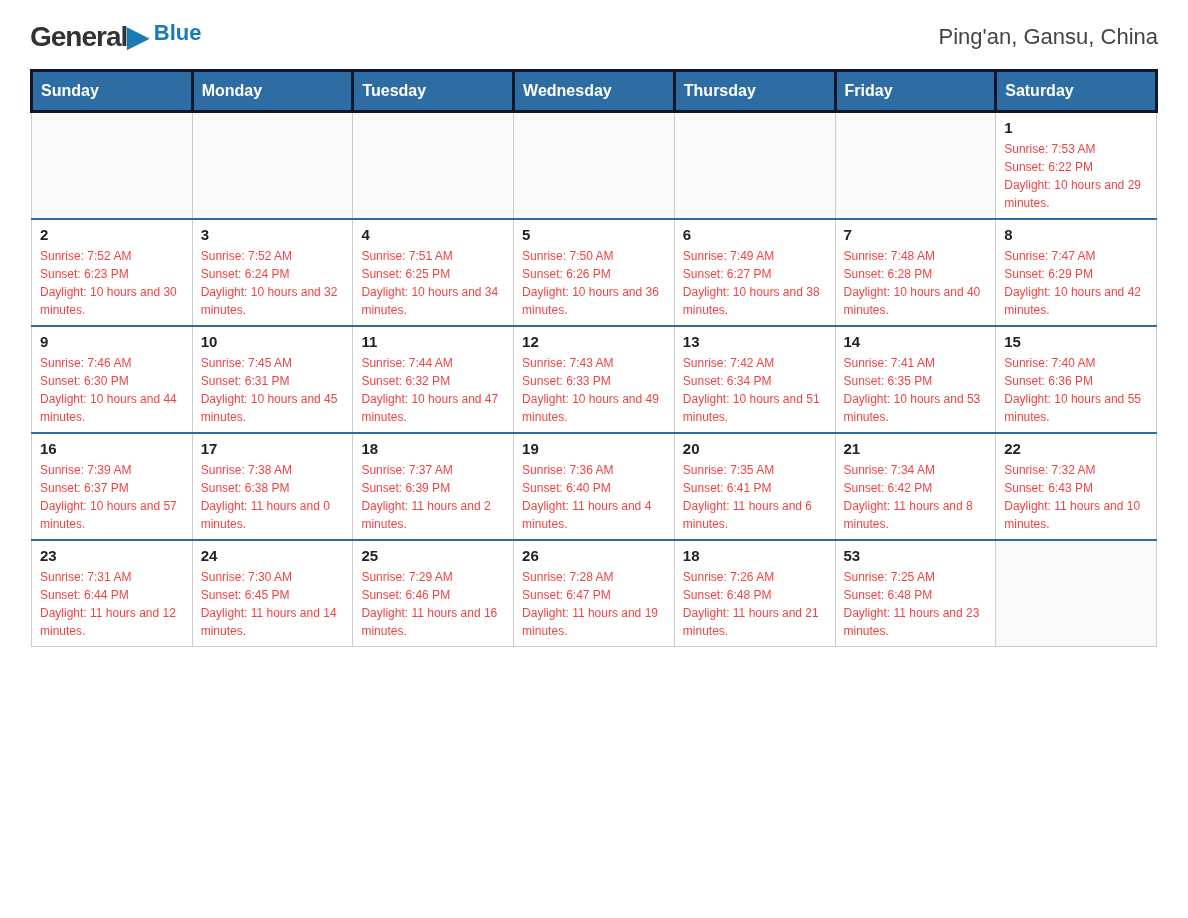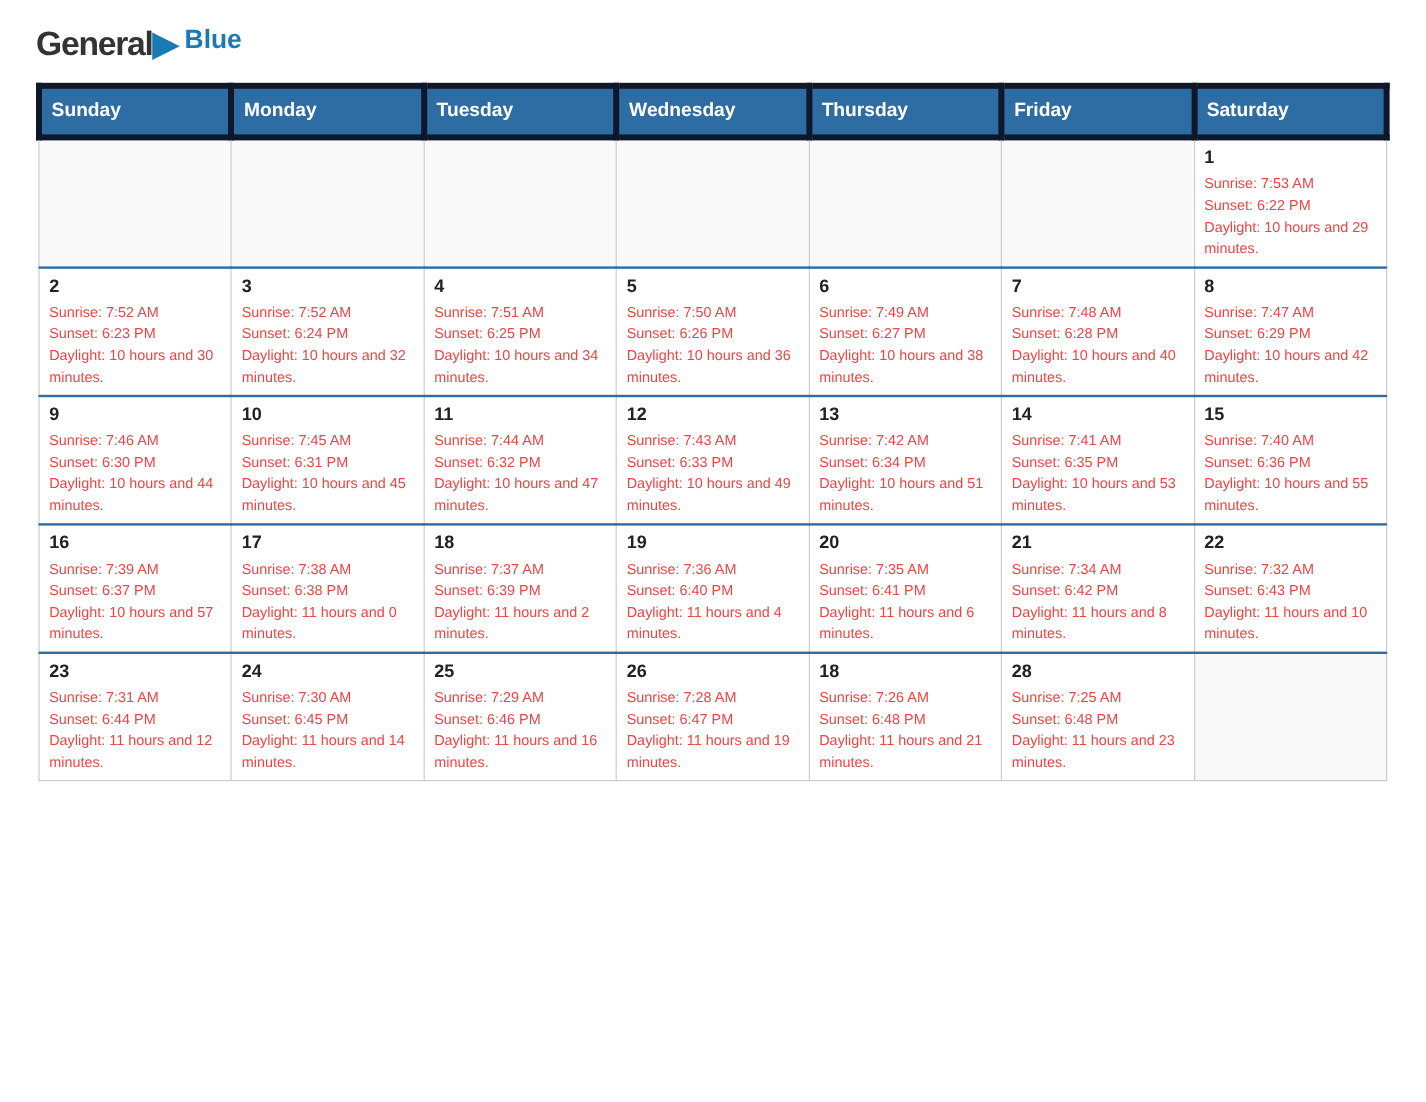--- a/index.html
+++ b/index.html
@@ -42,21 +42,21 @@
       width: 100%;
       border-collapse: collapse;
     }
     .calendar thead tr th {
       background-color: #2e6da4;
       color: #fff;
       font-size: 16px;
       font-weight: bold;
       padding: 10px 8px;
       text-align: left;
-      border: 5px solid #0f172a;
+      border: 3px solid #0f172a;
     }
     .calendar tbody tr td {
       vertical-align: top;
       border: 1px solid #ccc;
       padding: 6px 8px;
       width: 14.28%;
       min-height: 100px;
       font-size: 12.5px;
       color: #333;
     }
@@ -94,20 +94,21 @@
 <div class="header">
   <div class="logo">
     <div>
       <span class="logo-top-line">General<span class="logo-top-blue">▶</span></span>
     </div>
     <div>
       <span style="font-size:22px; font-weight:bold; color:#1a7ab5; margin-left:6px;">Blue</span>
     </div>
   </div>
   <div class="title-block">
+    <h2>Ping'an, Gansu, China</h2>
   </div>
 </div>
 
 <table class="calendar">
   <thead>
     <tr>
       <th>Sunday</th>
       <th>Monday</th>
       <th>Tuesday</th>
       <th>Wednesday</th>
@@ -234,19 +235,19 @@
         </td>
         <td>
           <div class="day-number">26</div>
           <div class="day-info">Sunrise: 7:28 AM<br>Sunset: 6:47 PM<br>Daylight: 11 hours and 19 minutes.</div>
         </td>
         <td>
           <div class="day-number">18</div>
           <div class="day-info">Sunrise: 7:26 AM<br>Sunset: 6:48 PM<br>Daylight: 11 hours and 21 minutes.</div>
         </td>
         <td>
-          <div class="day-number">28</div>
+          <div class="day-number">53</div>
           <div class="day-info">Sunrise: 7:25 AM<br>Sunset: 6:48 PM<br>Daylight: 11 hours and 23 minutes.</div>
         </td>
         <td class="empty-cell"></td>
       </tr>
     </tbody>
 </table>
 
 </body></html>

